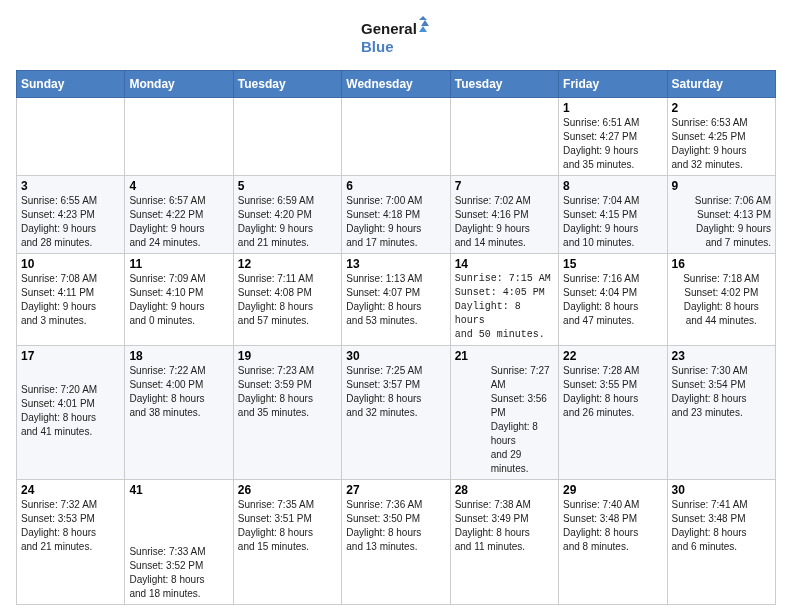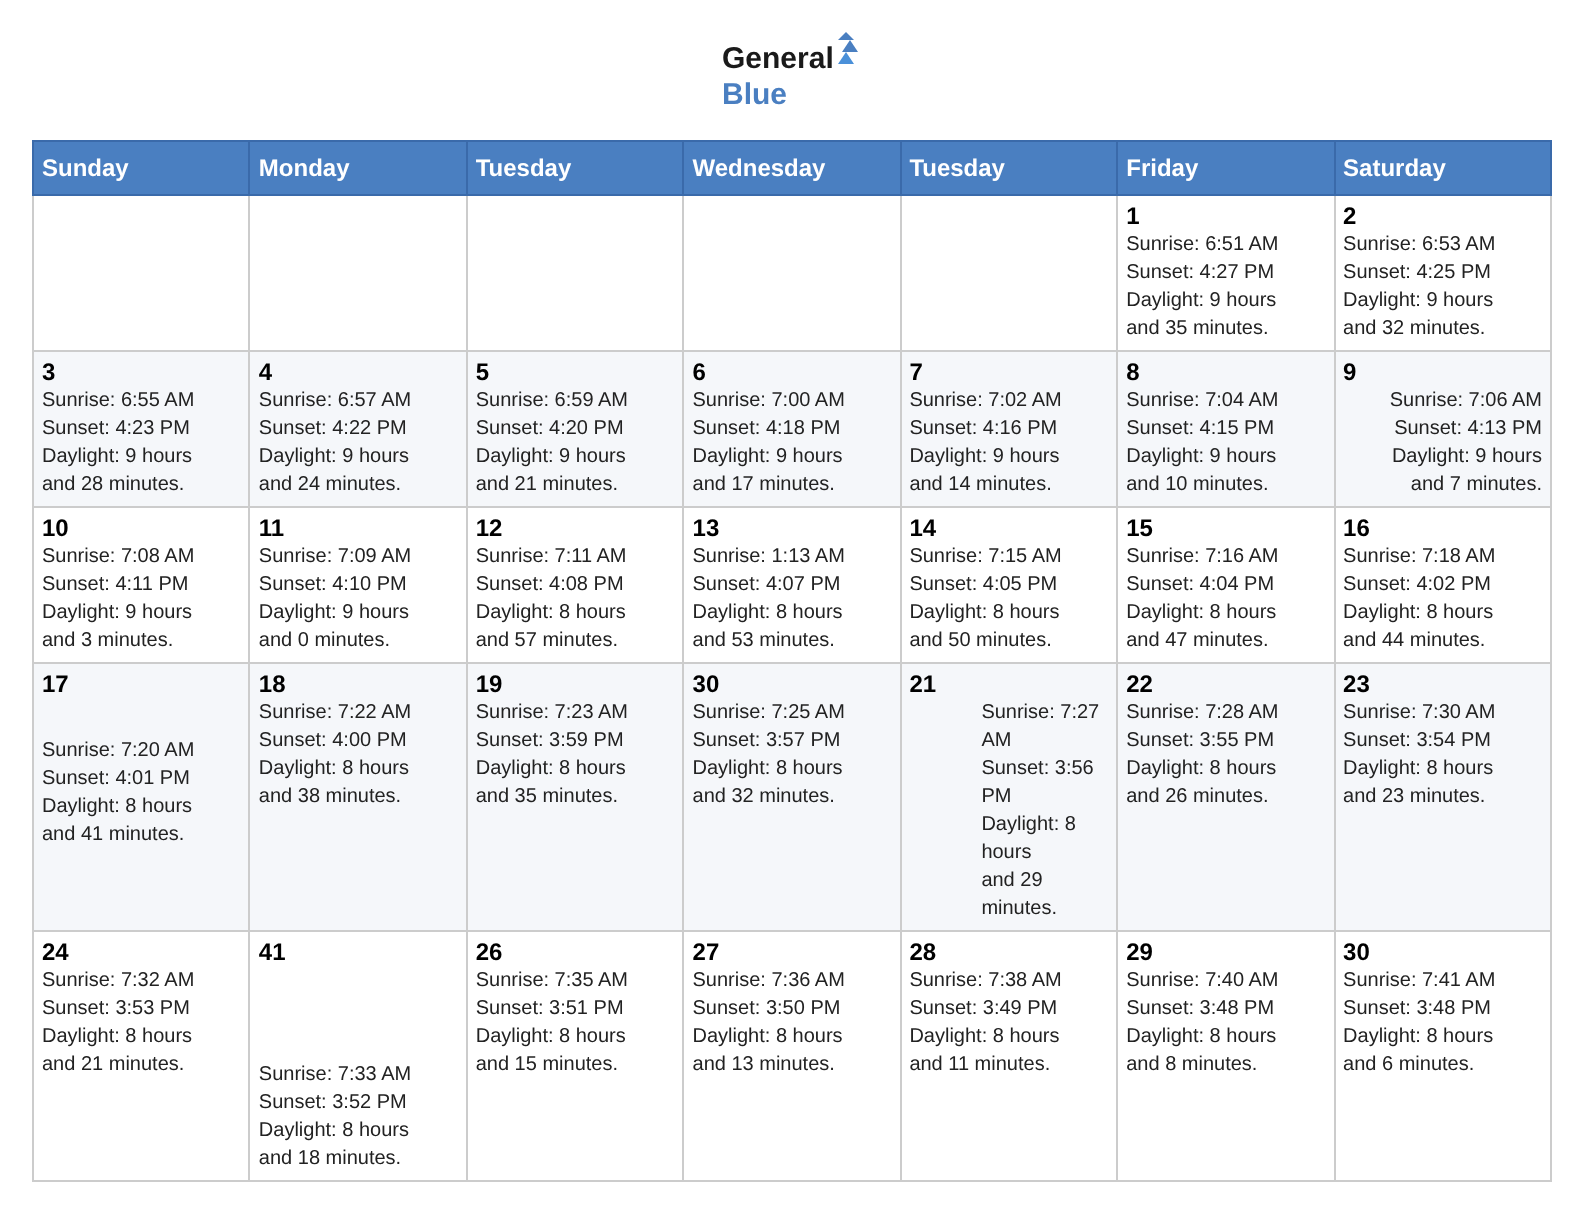--- a/index.html
+++ b/index.html
@@ -201,35 +201,35 @@
         </td>
         <td>
           <span class="day-num">13</span>
           <div class="day-info" style="white-space: pre-line;">Sunrise: 1:13 AM
 Sunset: 4:07 PM
 Daylight: 8 hours
 and 53 minutes.</div>
         </td>
         <td>
           <span class="day-num">14</span>
-          <div class="day-info" style="white-space: pre-line;">Sunrise: 7:15 AM
+          <div class="day-info" style="white-space: pre-line; font-family: Liberation Mono, monospace;">Sunrise: 7:15 AM
 Sunset: 4:05 PM
 Daylight: 8 hours
 and 50 minutes.</div>
         </td>
         <td>
           <span class="day-num">15</span>
           <div class="day-info" style="white-space: pre-line;">Sunrise: 7:16 AM
 Sunset: 4:04 PM
 Daylight: 8 hours
 and 47 minutes.</div>
         </td>
         <td>
           <span class="day-num">16</span>
-          <div class="day-info" style="white-space: pre-line;">Sunrise: 7:18 AM
+          <div class="day-info" style="white-space: pre-line; text-align: center;">Sunrise: 7:18 AM
 Sunset: 4:02 PM
 Daylight: 8 hours
 and 44 minutes.</div>
         </td>
       </tr>
       <tr>
         <td>
           <span class="day-num">17</span>
           <div class="day-info" style="white-space: pre-line; margin-top: 20px;">Sunrise: 7:20 AM
 Sunset: 4:01 PM

